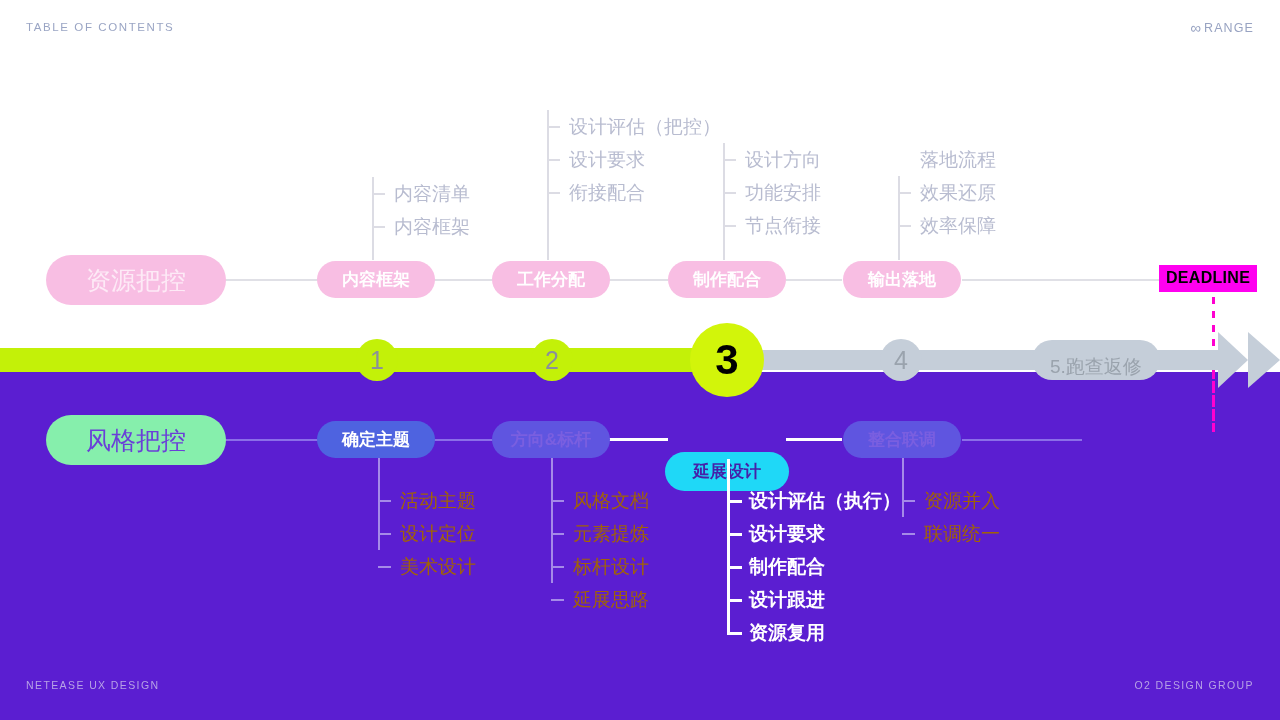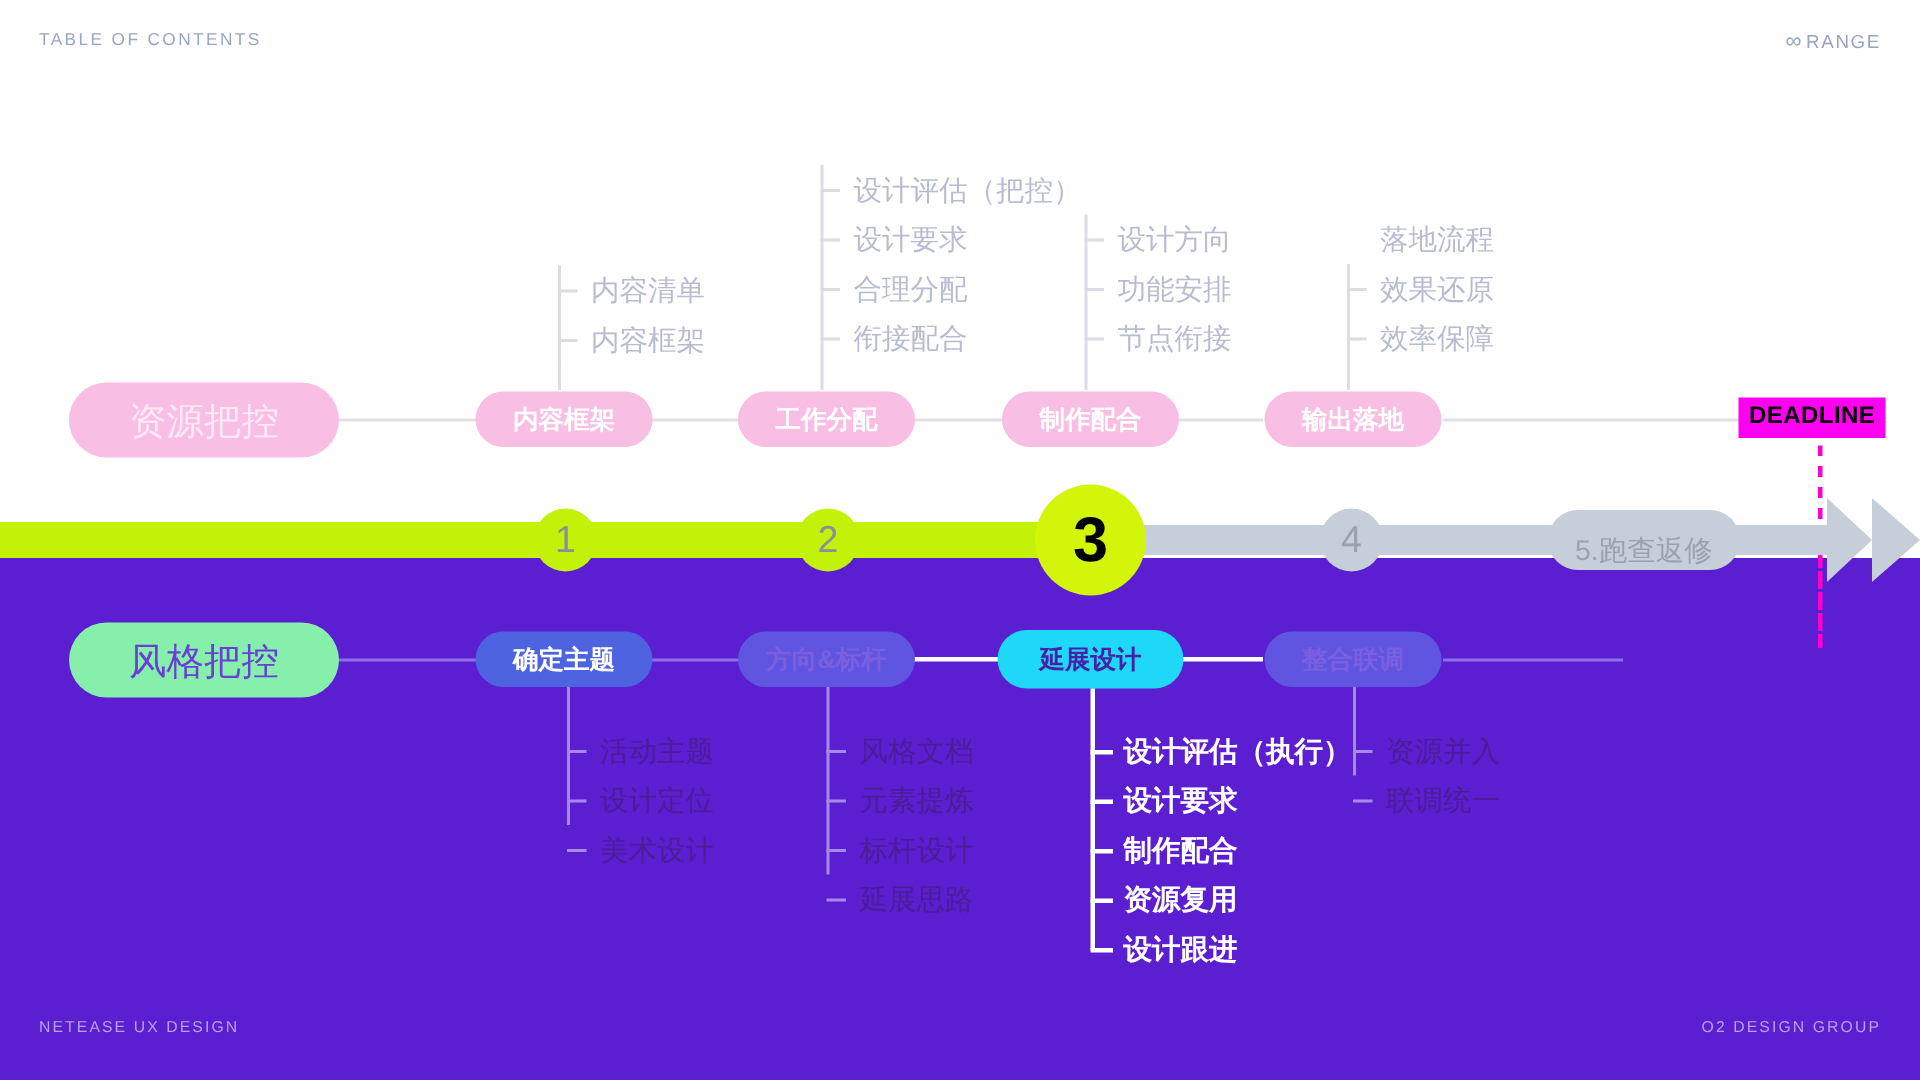--- a/index.html
+++ b/index.html
@@ -201,20 +201,21 @@
     background: #86efac;
     color: #6a3fd8;
   }
   .pill.blue-dim {
     background: #5f55e0;
     color: #7a5fe0;
   }
   .pill.cyan {
     background: #1fd8f7;
     color: #4620a8;
+    margin-top: 32px;
   }
 
   
   .connector {
     position: absolute;
     height: 2px;
   }
   .connector.topline { background: #e0e0e6; }
   .connector.purpleline { background: #8b6ee8; }
   .connector.whiteline { background: #ffffff; height: 3px; }
@@ -246,21 +247,21 @@
   .branch .item span.txt {
     margin-left: 22px;
   }
 
   .branch.top .stem { background: #dcdce4; }
   .branch.top .tick { background: #dcdce4; }
   .branch.top .item span.txt { color: #b8bcd0; }
 
   .branch.bot .stem { background: #a58ae8; }
   .branch.bot .tick { background: #a58ae8; }
-  .branch.bot .item span.txt { color: #4c1d95; }
+  .branch.bot .item span.txt { color: #a16207; }
 
   .branch.bot-hl .stem { background: #ffffff; width: 3px; }
   .branch.bot-hl .tick { background: #ffffff; height: 3px; width: 15px; }
   .branch.bot-hl .item span.txt { color: #ffffff; font-weight: bold; }
   .branch.bot-hl .item { height: 33px; }
 
   
   .drop {
     position: absolute;
     width: 2px;
@@ -300,24 +301,20 @@
     <div class="item">
         <span class="tick"></span>
         <span class="txt">设计评估（把控）</span>
       </div>
     <div class="item">
         <span class="tick"></span>
         <span class="txt">设计要求</span>
       </div>
     <div class="item">
         <span class="tick"></span>
-        <span class="txt">合理分配</span>
-      </div>
-    <div class="item">
-        <span class="tick"></span>
         <span class="txt">衔接配合</span>
       </div>
   </div>
   <div class="drop top" style="left:547px; top:242px; height:18px;"></div>
 
   <div class="branch top" style="left:723px; top:143px;text-align:right;">
     <div class="stem" style="left:0; height:99px;"></div>
     <div class="item">
         <span class="tick"></span>
         <span class="txt">设计方向</span>
@@ -473,25 +470,25 @@
     <div class="item">
         <span class="tick"></span>
         <span class="txt">设计要求</span>
       </div>
     <div class="item">
         <span class="tick"></span>
         <span class="txt">制作配合</span>
       </div>
     <div class="item">
         <span class="tick"></span>
+        <span class="txt">设计跟进</span>
+      </div>
+    <div class="item">
+        <span class="tick"></span>
         <span class="txt">资源复用</span>
-      </div>
-    <div class="item">
-        <span class="tick"></span>
-        <span class="txt">设计跟进</span>
       </div>
   </div>
 
   <div class="drop bot" style="left:902px; top:458px; height:26px;"></div>
   <div class="branch bot" style="left:902px; top:484px;">
     <div class="stem" style="left:0; height:33px;"></div>
     <div class="item">
         <span class="tick"></span>
         <span class="txt">资源并入</span>
       </div>

